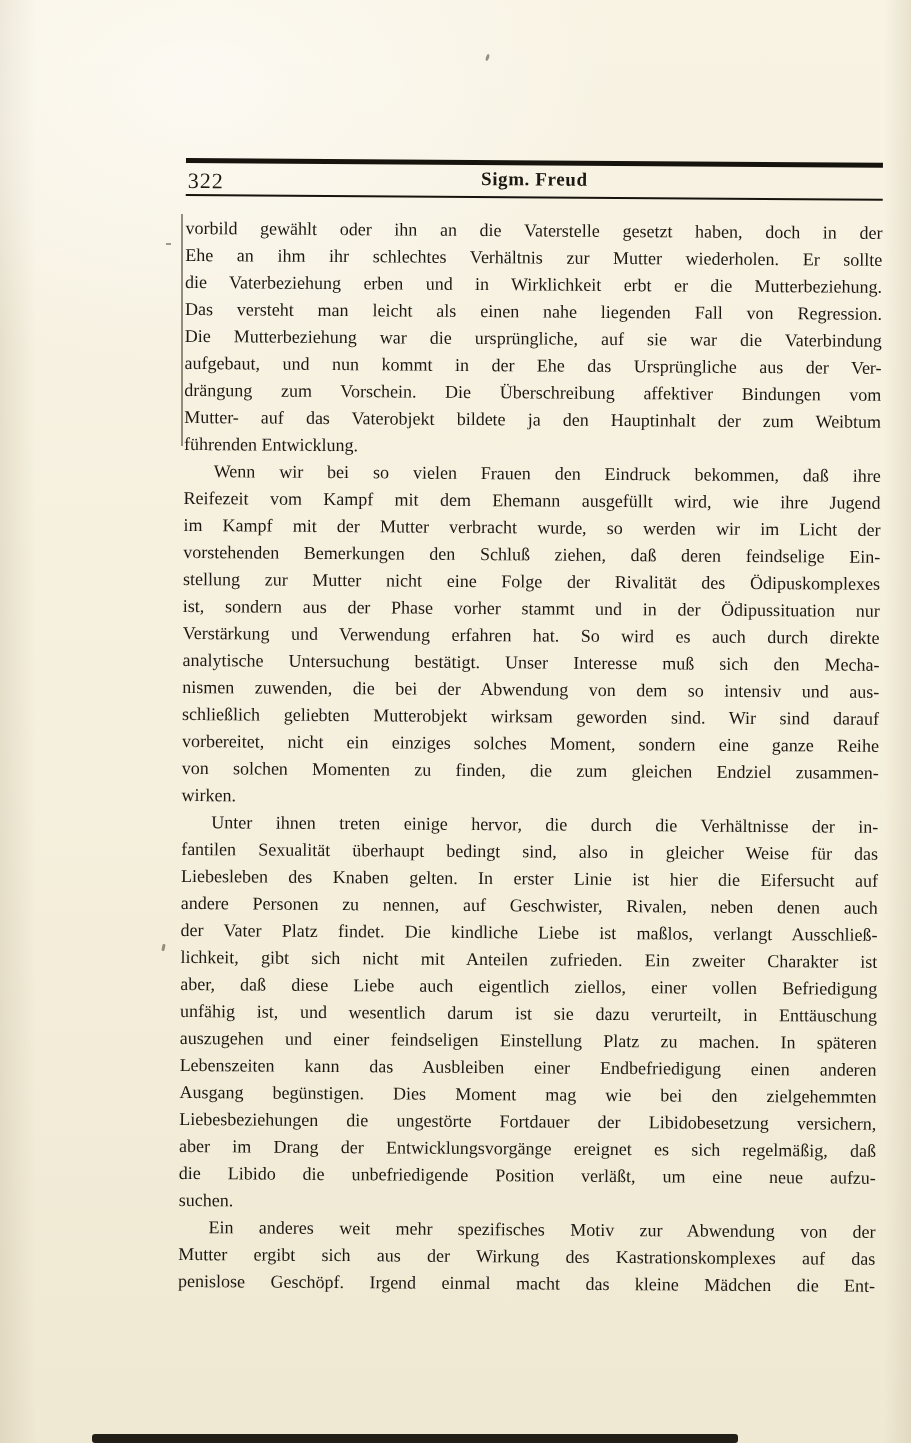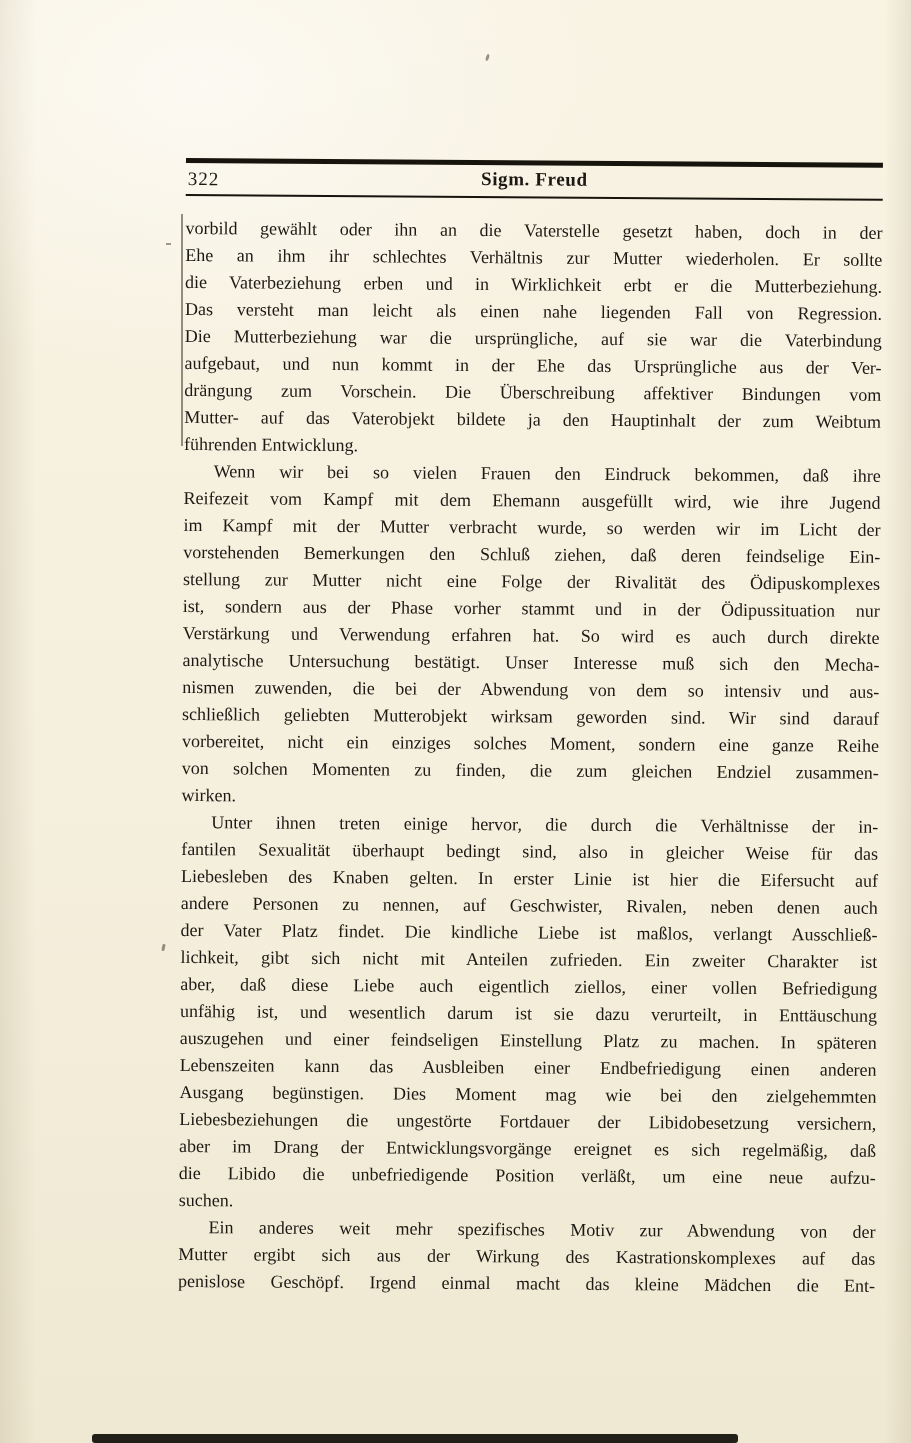--- a/index.html
+++ b/index.html
@@ -38,21 +38,21 @@
   }
   .header-row {
     position: relative;
     height: 26px;
     margin-top: 3px;
   }
   .page-number {
     position: absolute;
     left: 2px;
     top: 2px;
-    font-size: 19px;
+    font-size: 22px;
     letter-spacing: 1px;
     text-align: center;
   }
   .running-head {
     position: absolute;
     left: 0;
     right: 0;
     top: 0;
     text-align: center;
     font-weight: bold;

